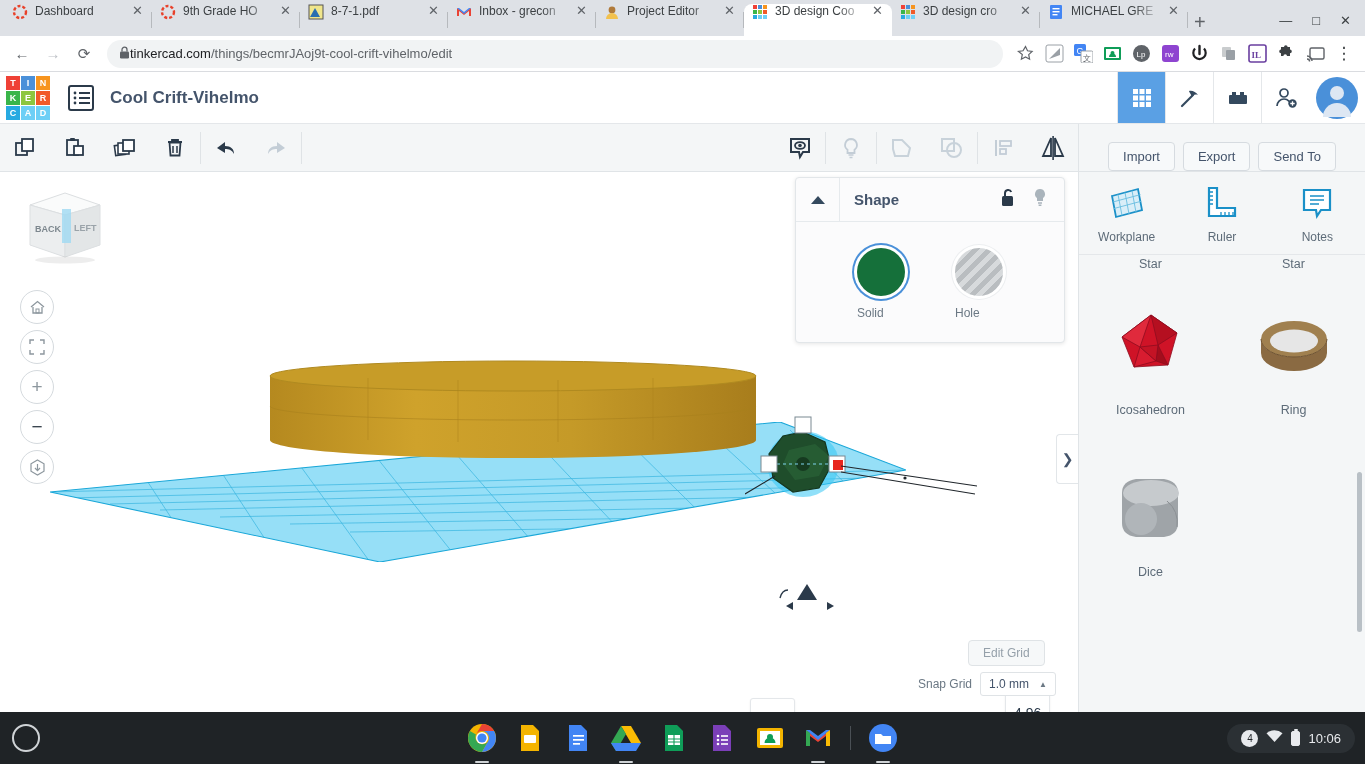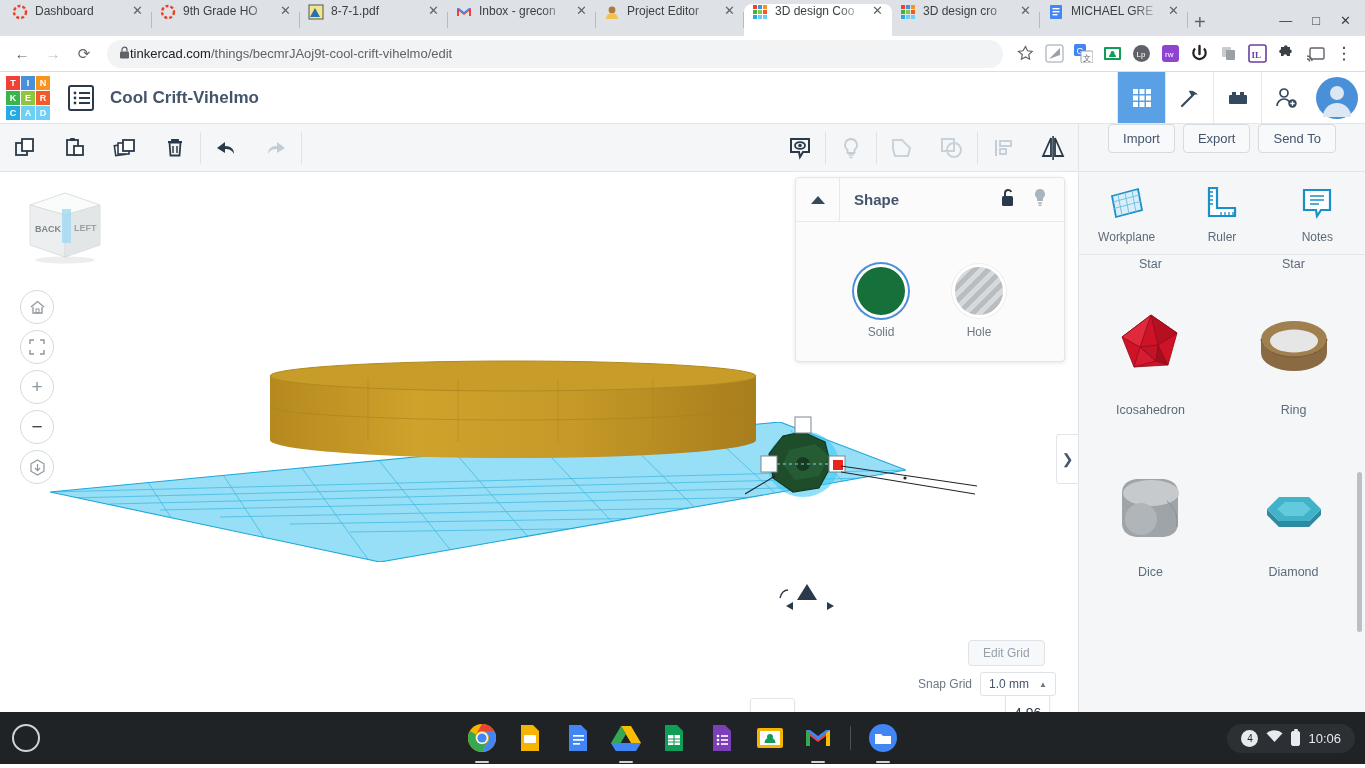--- a/index.html
+++ b/index.html
@@ -79,21 +79,21 @@
 
   
   #tc-toolbar { height: 48px; background: #f4f6f7; display: flex;
                 align-items: center; border-bottom: 1px solid #e0e4e7; }
   .tb-group { display: flex; align-items: center; height: 100%; }
   .tb-btn { width: 50px; height: 100%; display: flex; align-items: center;
             justify-content: center; color: #2b3a4a; }
   .tb-btn.dim { color: #c3cdd6; }
   .tb-sep { width: 1px; height: 32px; background: #dfe3e6; }
   #tb-center { margin-left: auto; display: flex; align-items: center; height: 100%; }
-  #tb-right { width: 287px; display: flex; align-items: flex-start;
+  #tb-right { width: 287px; display: flex; align-items: flex-end;
               justify-content: center; gap: 8px;
               border-left: 1px solid #e0e4e7; height: 100%; background: #f4f6f7; }
   .tb-text-btn { border: 1px solid #d6dbe0; background: #f7f9fa;
                  border-radius: 4px; padding: 6px 14px; font-size: 13px;
                  color: #44546b; }
 
   
   #tc-body { display: flex; height: 540px; }
   #canvas-wrap { position: relative; flex: 1; background: #fff; overflow: hidden; }
 
@@ -112,21 +112,21 @@
                  border-radius: 4px; box-shadow: 0 1px 4px rgba(0,0,0,.10); }
   #shape-panel-head { display: flex; align-items: center; height: 44px;
                       border-bottom: 1px solid #e6eaed; }
   #shape-collapse { width: 44px; height: 100%; display: flex;
                     align-items: center; justify-content: center;
                     border-right: 1px solid #e6eaed; color: #44546b; font-size: 11px; }
   #shape-title { margin-left: 14px; font-size: 15px; font-weight: 700; color: #44546b; }
   #shape-head-icons { margin-left: auto; display: flex; gap: 16px; padding-right: 16px; }
   #shape-swatches { display: flex; justify-content: center; gap: 50px;
                     padding: 26px 0 22px; }
-  .swatch-col { display: flex; flex-direction: column; align-items: center; gap: 10px; margin-top: 19px; }
+  .swatch-col { display: flex; flex-direction: column; align-items: flex-start; gap: 10px; }
   .swatch { width: 48px; height: 48px; border-radius: 50%; }
   .swatch.solid { background: #15703a; box-shadow: 0 0 0 3px #fff, 0 0 0 5px #4a90d9; }
   .swatch.hole { background: repeating-linear-gradient(-45deg,#b9bdc0 0 5px,#d7dadc 5px 10px);
                  box-shadow: 0 0 0 3px #fff, 0 0 0 4px #eceef0; }
   .swatch-label { font-size: 12px; color: #6b7884; }
 
   
   #grid-plane { position: absolute; left: 50px; top: 250px; width: 856px; height: 140px; }
   #cylinder { position: absolute; left: 268px; top: 188px; width: 490px; height: 98px; }
   #panel-handle { position: absolute; right: 0; top: 262px; width: 22px; height: 50px;
@@ -767,30 +767,20 @@
         <span>
           <svg width="86" height="86" viewBox="0 0 86 86">
             <path d="M14 26 q0 -12 14 -14 h28 q14 2 14 14 v30 q0 12 -14 14 h-28 q-14 -2 -14 -14 z" fill="#9fa4a8"></path>
             <ellipse cx="43" cy="26" rx="28" ry="13" fill="#c6cacd"></ellipse>
             <circle cx="33" cy="52" r="16" fill="#b0b5b9"></circle>
             <path d="M59 34 q12 10 10 26" fill="none" stroke="#8b9094" stroke-width="1"></path>
           </svg>
         </span>
         <span class="sb-cell-label">Dice</span>
       </div>
-      <div class="sb-cell">
-        <span>
-          <svg width="86" height="86" viewBox="0 0 86 86">
-            <path d="M16 42 L28 54 h30 L70 42 v6 L58 60 H28 L16 48 Z" fill="#2c8ba0"></path>
-            <path d="M16 42 L28 30 h30 L70 42 L58 54 H28 Z" fill="#41b3c8"></path>
-            <path d="M26 42 L34 35 h18 L60 42 L52 49 H34 Z" fill="#63cadd"></path>
-          </svg>
-        </span>
-        <span class="sb-cell-label">Diamond</span>
-      </div>
     </div>
     <div id="sb-scrollbar"></div>
   </div>
 </div>
 
 <div id="shelf">
   <div id="shelf-launcher"></div>
   <div id="shelf-apps">
     <div class="shelf-app running">
       <svg width="30" height="30" viewBox="0 0 30 30">

